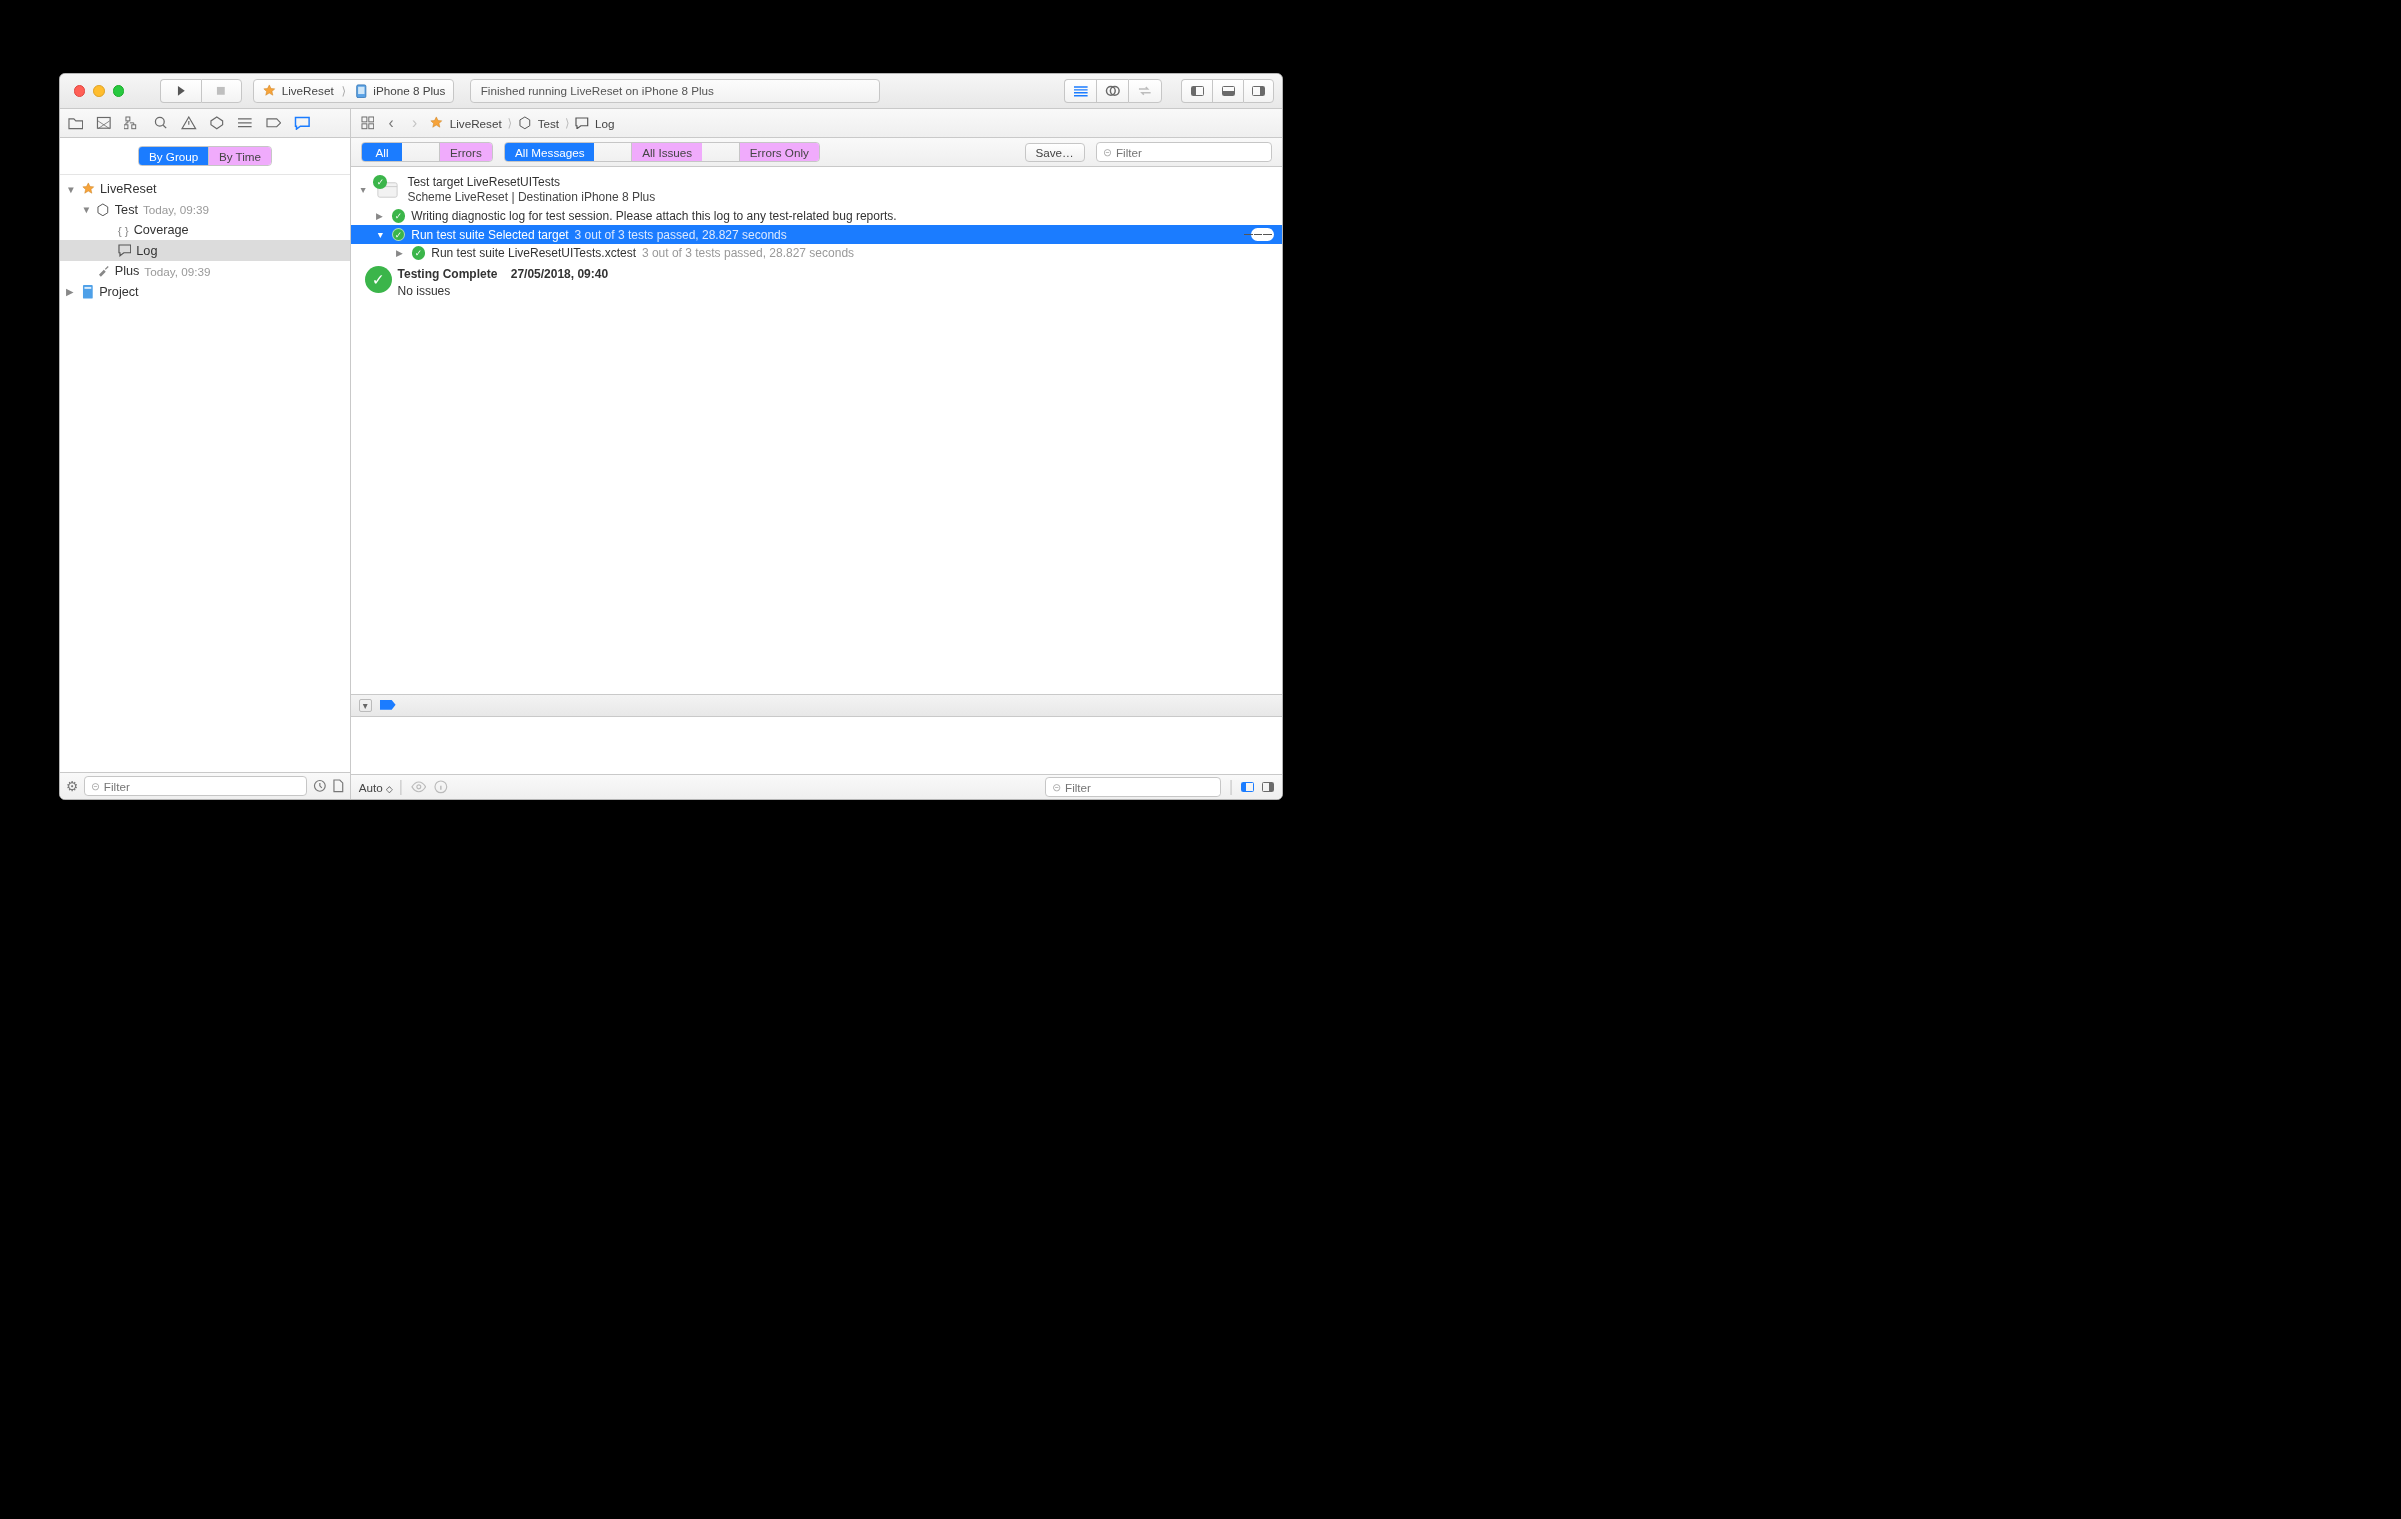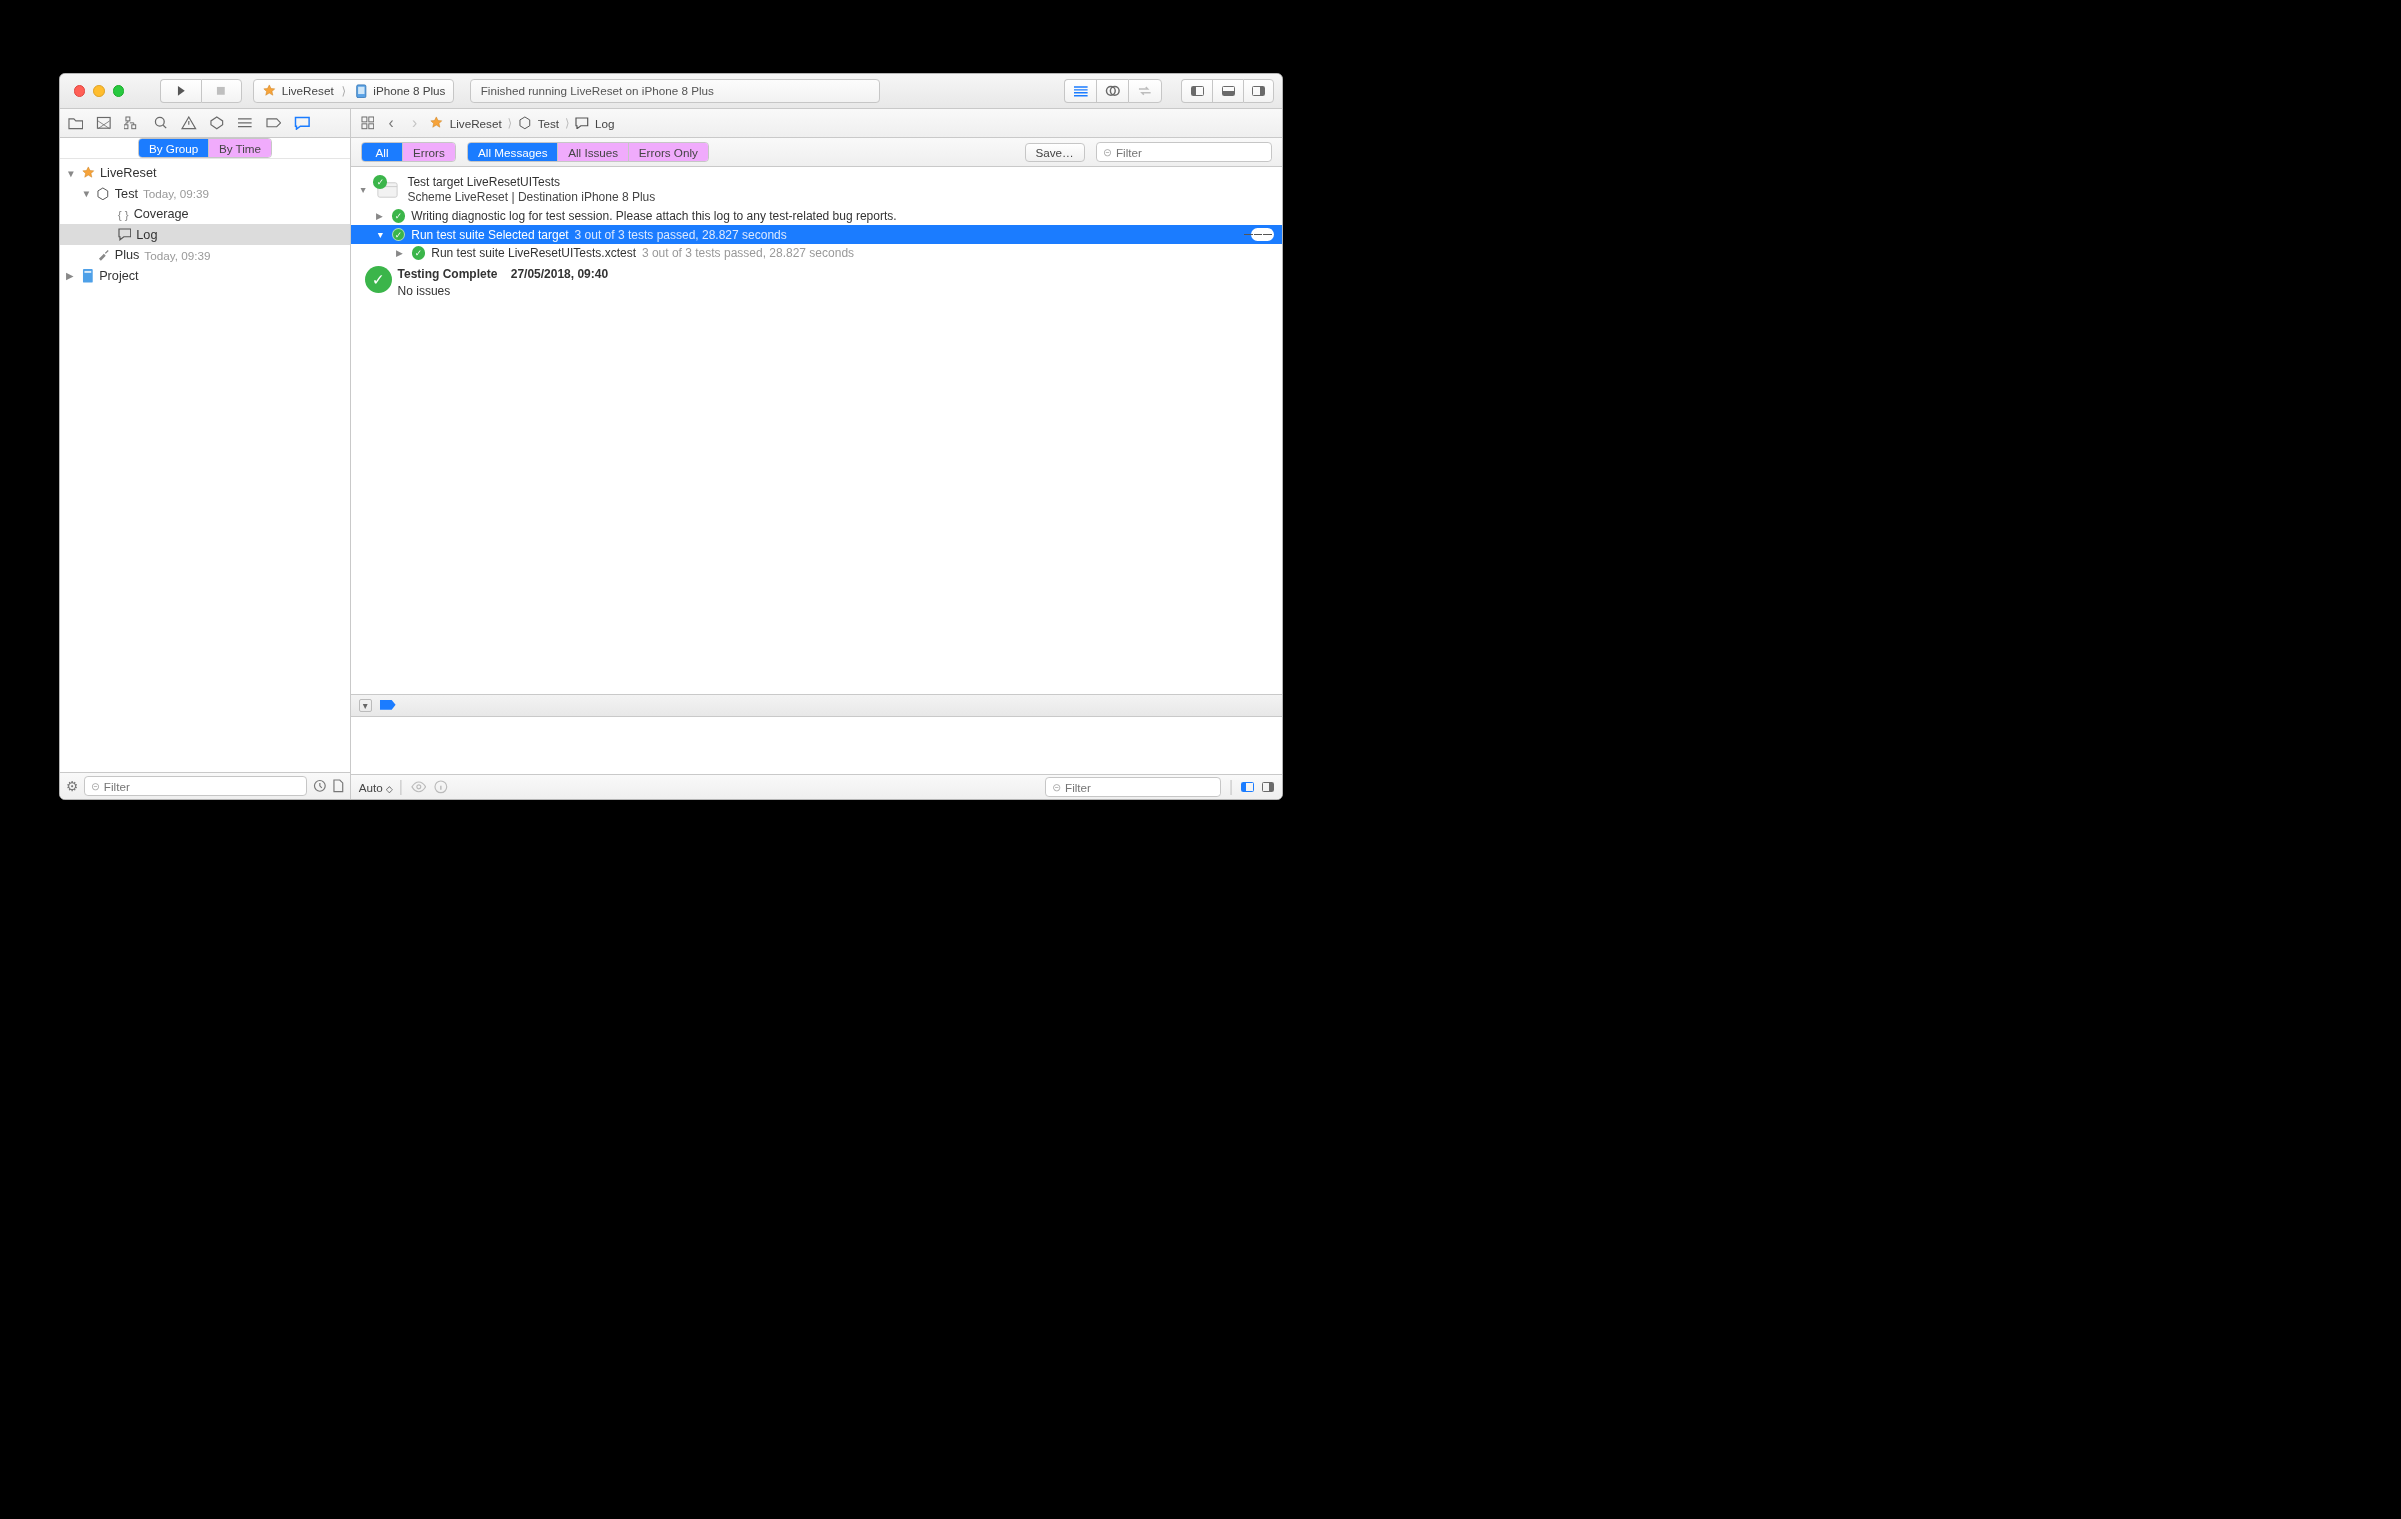--- a/index.html
+++ b/index.html
@@ -101,21 +101,21 @@
   .mainsplit { flex:1; display:flex; overflow:hidden; }
 
   .sidebar {
     width: 291px;
     background: #ffffff;
     border-right: 1px solid #c9c9c9;
     display:flex;
     flex-direction:column;
   }
   .sb-filterrow {
-    height: 21px;
+    height: 37px;
     display:flex;
     align-items:center;
     justify-content:center;
     gap:7.8px;
     border-bottom:1px solid #e5e5e5;
     background:#fff;
   }
   .seg {
     display:flex;
     border:1px solid #c6c6c6;
@@ -150,21 +150,21 @@
   }
   .filterbar {
     height:29px;
     border-bottom:1px solid #c9c9c9;
     background:linear-gradient(#f9f9f9,#efefef);
     display:flex;
     align-items:center;
     padding:0 9.8px;
     gap:11.7px;
   }
-  .filterbar .seg { height:19.5px; }
+  .filterbar .seg { height:19.5px;gap:37px; }
   .pill-btn {
     background:linear-gradient(#ffffff,#f0f0f0);
     border:1px solid #c6c6c6;
     border-radius:3.9px;
     font-size:11.7px;
     padding:2px 9.8px;
     color:#444;
   }
   .pill-input {
     height:19.5px; border:1px solid #c6c6c6; border-radius:3.9px; background:#fff;

